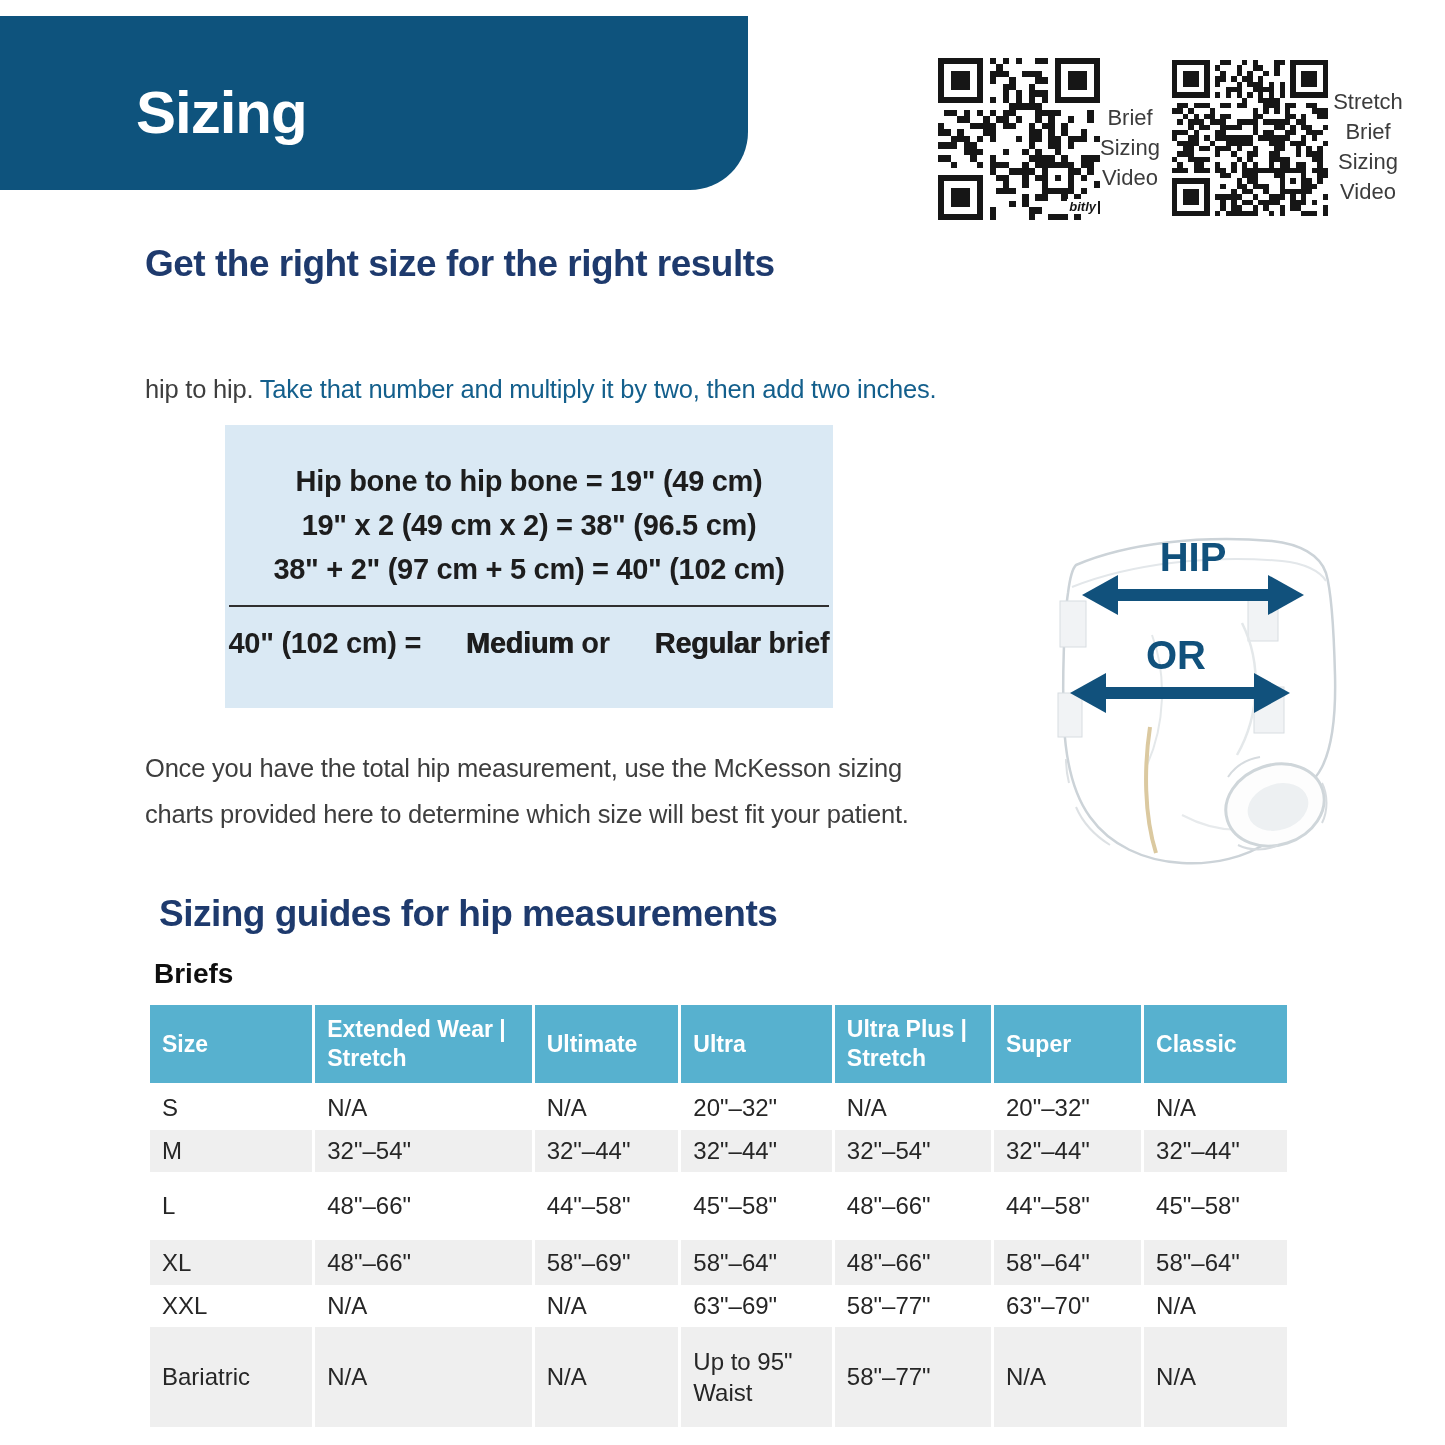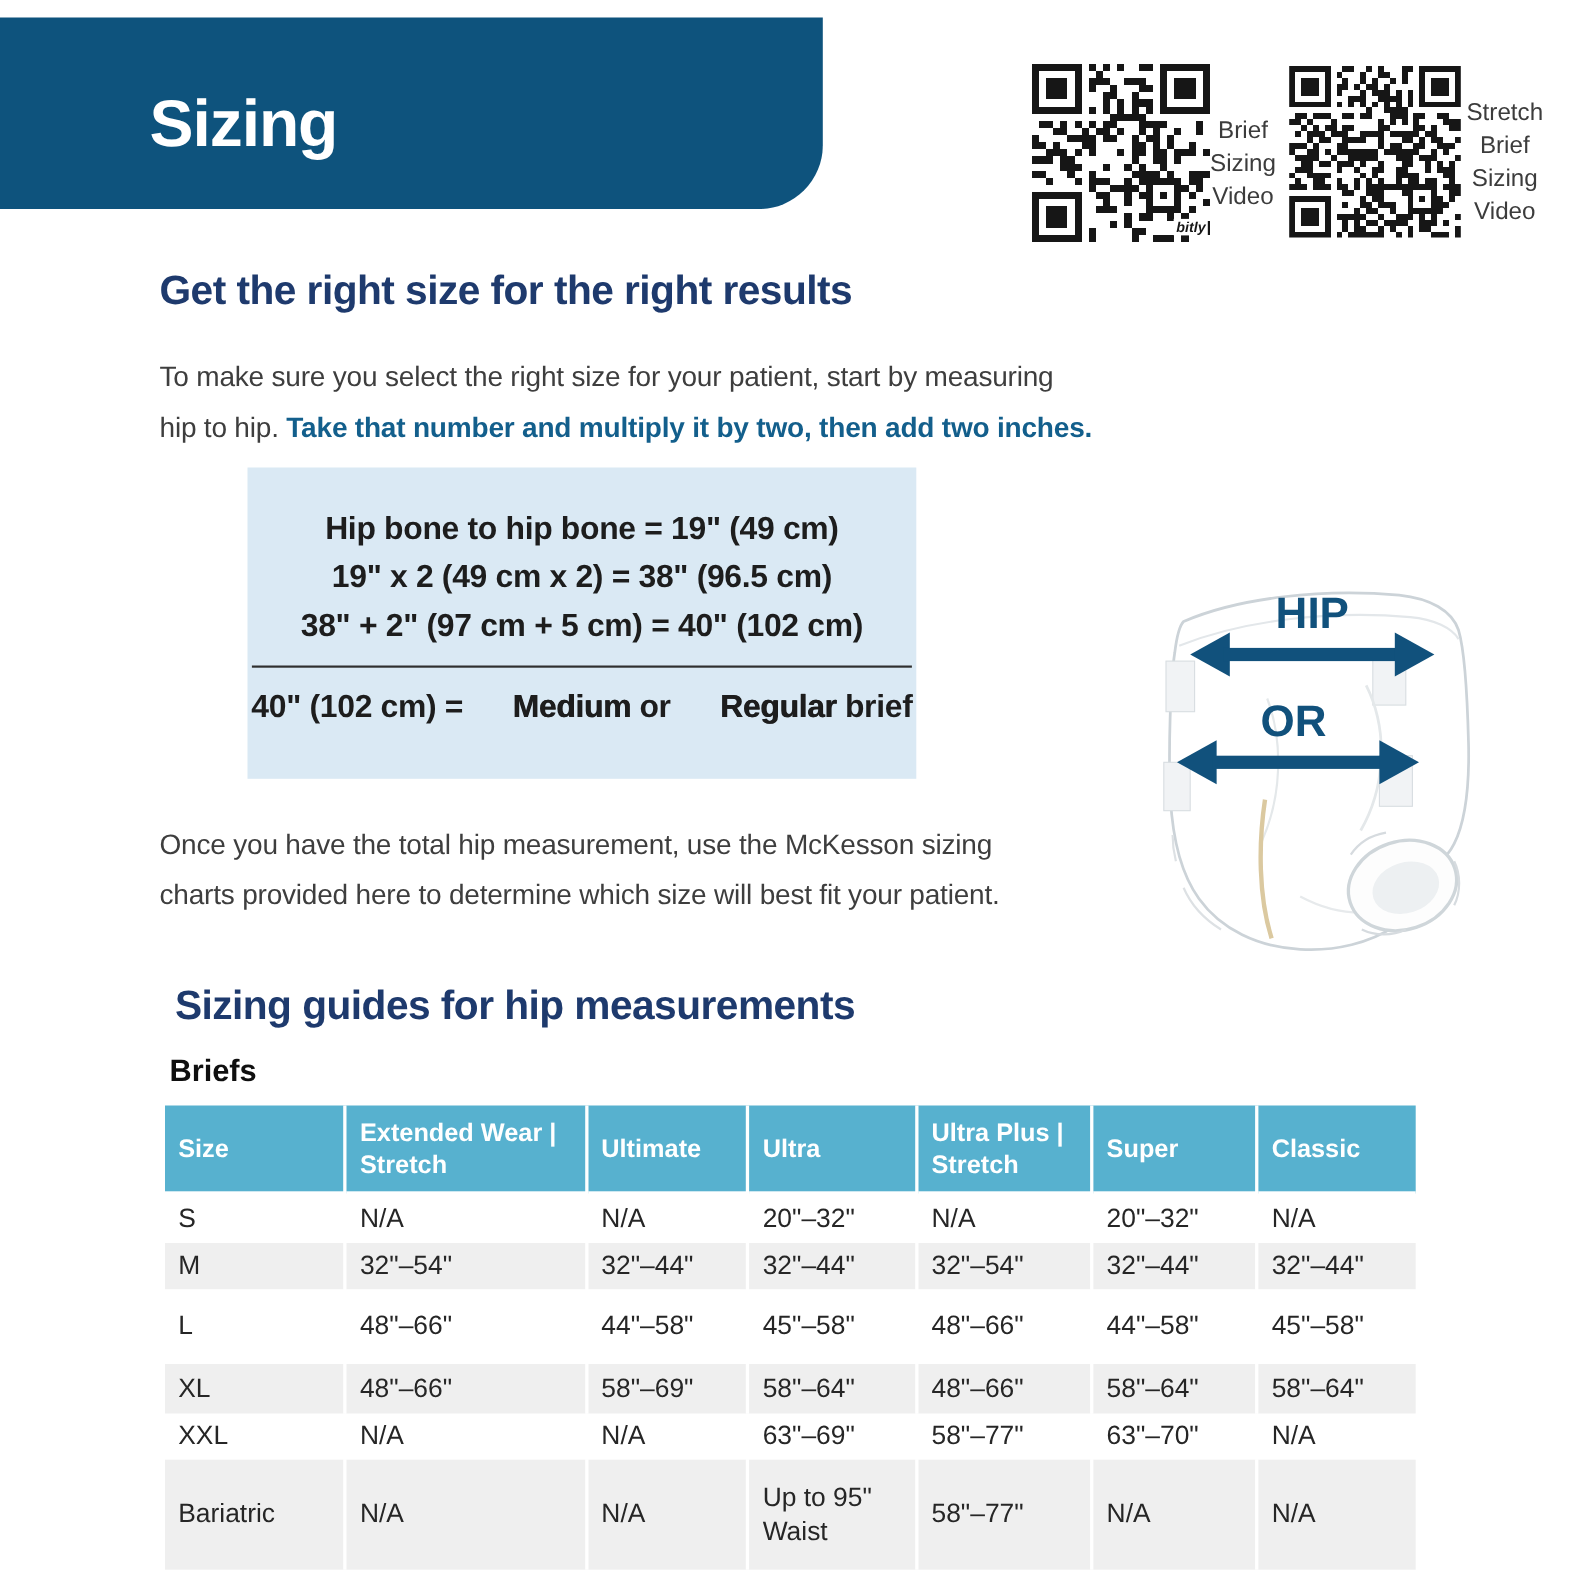--- a/index.html
+++ b/index.html
@@ -41,21 +41,21 @@
   }
   #h2-1{left:145px;top:243px;}
   #h2-2{left:159px;top:893px;}
 
   .para{
     position:absolute;margin:0;
     font-size:25.5px;line-height:46px;color:var(--text-dark);letter-spacing:-0.2px;
   }
   #p1{left:145px;top:320px;width:940px;}
   #p2{left:145px;top:745px;width:940px;}
-  .para b.accent{color:var(--accent-teal);font-weight:bold;}
+  .para b.accent{color:var(--accent-teal);font-weight:normal;}
 
   
   .calc{
     position:absolute;left:225px;top:425px;width:608px;height:283px;
     background:var(--calc-bg);text-align:center;color:#1d1d1d;box-sizing:border-box;
   }
   .calc .lines{
     padding-top:34px;font-size:29px;font-weight:bold;line-height:44px;letter-spacing:-0.3px;
   }
   .calc hr{
@@ -842,21 +842,21 @@
           <rect x="26" y="28" width="1" height="1"></rect>
           <rect x="28" y="28" width="1" height="1"></rect>
         </g>
       </svg>
   </div>
   <div class="qr-caption">Stretch Brief Sizing Video</div>
 </div>
 
 <h2 class="section" id="h2-1">Get the right size for the right results</h2>
 
-<p class="para" id="p1"><span>To make sure you select the right size for your patient, start by measuring</span><br><span>hip to hip. </span><b class="accent">Take that number and multiply it by two, then add two inches.</b></p>
+<p class="para" id="p1"><br><span>hip to hip. </span><b class="accent">Take that number and multiply it by two, then add two inches.</b></p>
 
 <div class="calc">
   <div class="lines"><span>Hip bone to hip bone = 19" (49 cm)</span><br><span>19" x 2 (49 cm x 2) = 38" (96.5 cm)</span><br><span>38" + 2" (97 cm + 5 cm) = 40" (102 cm)</span></div>
   <hr>
   <div class="result"><span>40" (102 cm) = </span><span class="heavy">Medium</span><span> or </span><span class="heavy">Regular</span><span> brief</span></div>
 </div>
 
 <svg class="illus" viewBox="0 0 340 355">
 
   <path fill="#ffffff" stroke="#ccd3d8" stroke-width="2.5" d="M44,50 C95,28 170,20 240,26 C268,29 288,40 294,58 C300,78 302,120 303,160

